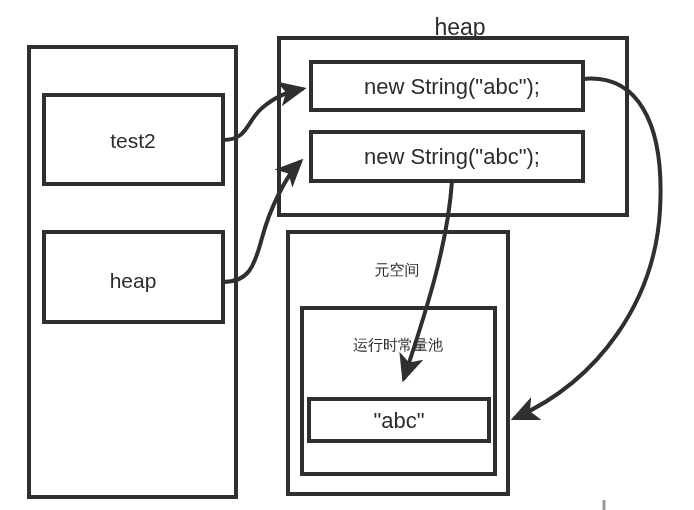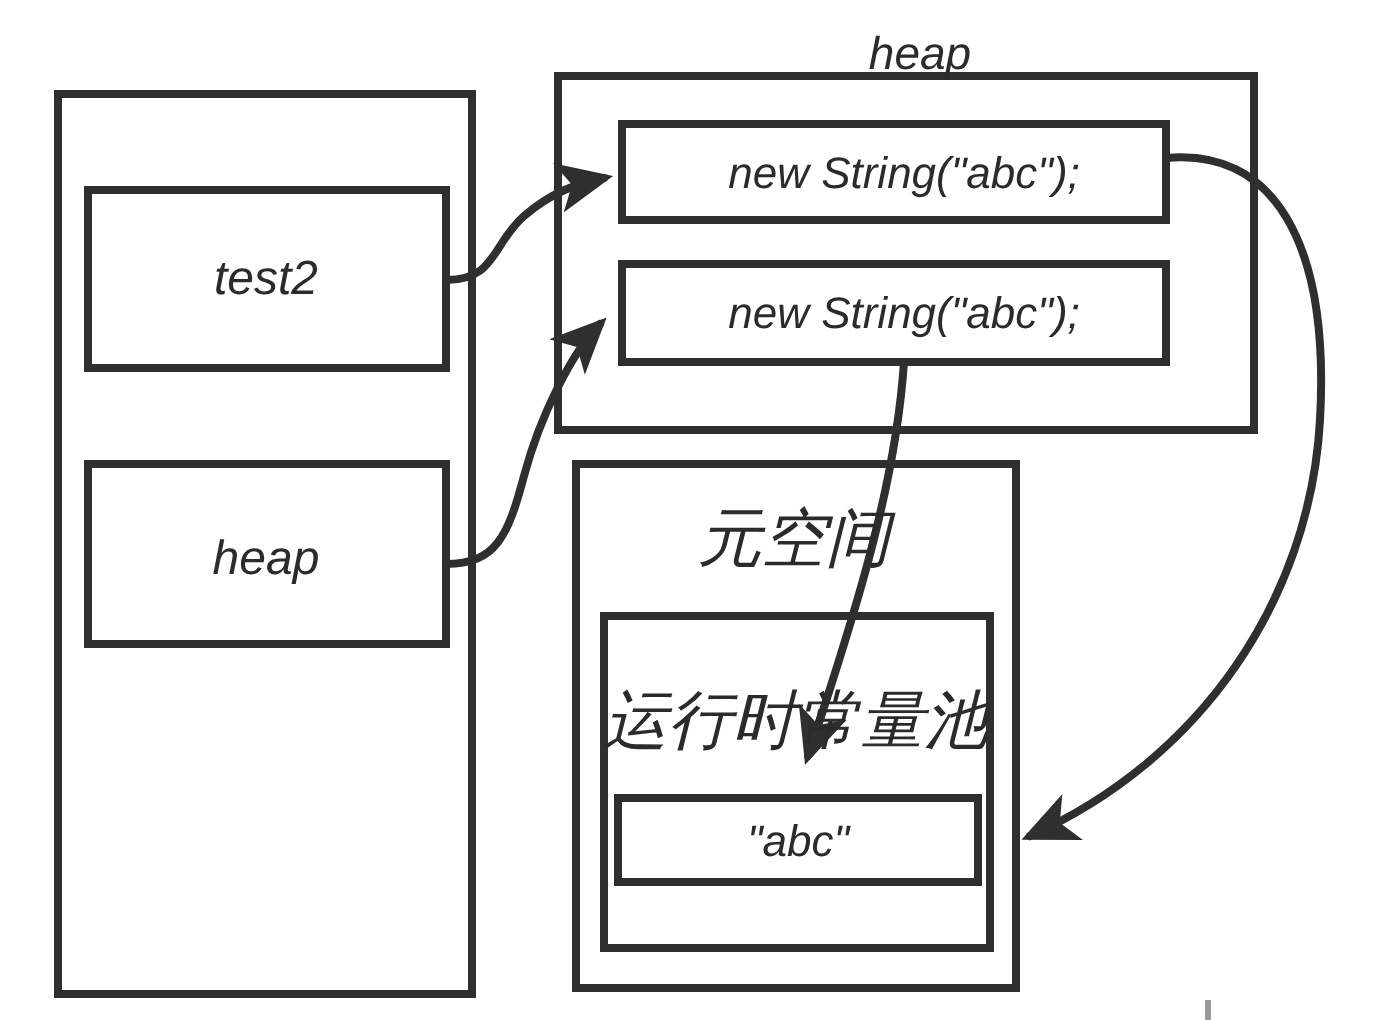--- a/index.html
+++ b/index.html
@@ -9,21 +9,20 @@
   }
   body {
     font-family: "Liberation Sans", "DejaVu Sans", sans-serif;
   }
   #canvas {
     position: relative;
     width: 676px;
     height: 510px;
     background: #ffffff;
     overflow: hidden;
-    font-style: italic;
   }
   #vector-layer {
     position: absolute;
     left: 0;
     top: 0;
     width: 694px;
     height: 510px;
   }
   .lbl {
     position: absolute;
@@ -31,23 +30,23 @@
     white-space: nowrap;
     line-height: 1;
     user-select: none;
   }
   .lbl-center {
     text-align: center;
     transform: translate(-50%, -50%);
   }
   
   .t-heap      { font-size: 23px; }
-  .t-var       { font-size: 24px; }
+  .t-var       { font-size: 21px; }
   .t-str       { font-size: 22px; }
-  .t-cjk       { font-size: 32px; }
+  .t-cjk       { font-size: 15px; }
   .t-abc       { font-size: 22px; }
   .t-watermark { font-size: 13px; color: #bfbfbf; }
 </style>
 </head>
 <body>
 
 <div id="canvas">
 
   <svg id="vector-layer" viewBox="0 0 694 510" xmlns="http://www.w3.org/2000/svg">
     <defs>
@@ -88,18 +87,18 @@
   <div class="lbl lbl-center t-var" style="left:133px; top:140px;">test2</div>
 
   <div class="lbl lbl-center t-var" style="left:133px; top:280px;">heap</div>
 
   <div class="lbl lbl-center t-str" style="left:452px; top:87px;">new String("abc");</div>
 
   <div class="lbl lbl-center t-str" style="left:452px; top:157px;">new String("abc");</div>
 
   <div class="lbl lbl-center t-cjk" style="left:397px; top:269px;">元空间</div>
 
-  <div class="lbl lbl-center t-cjk" style="left:398px; top:360px;">运行时常量池</div>
+  <div class="lbl lbl-center t-cjk" style="left:398px; top:344px;">运行时常量池</div>
 
   <div class="lbl lbl-center t-abc" style="left:399px; top:421px;">"abc"</div>
 
 
 </div>
 
 </body></html>

